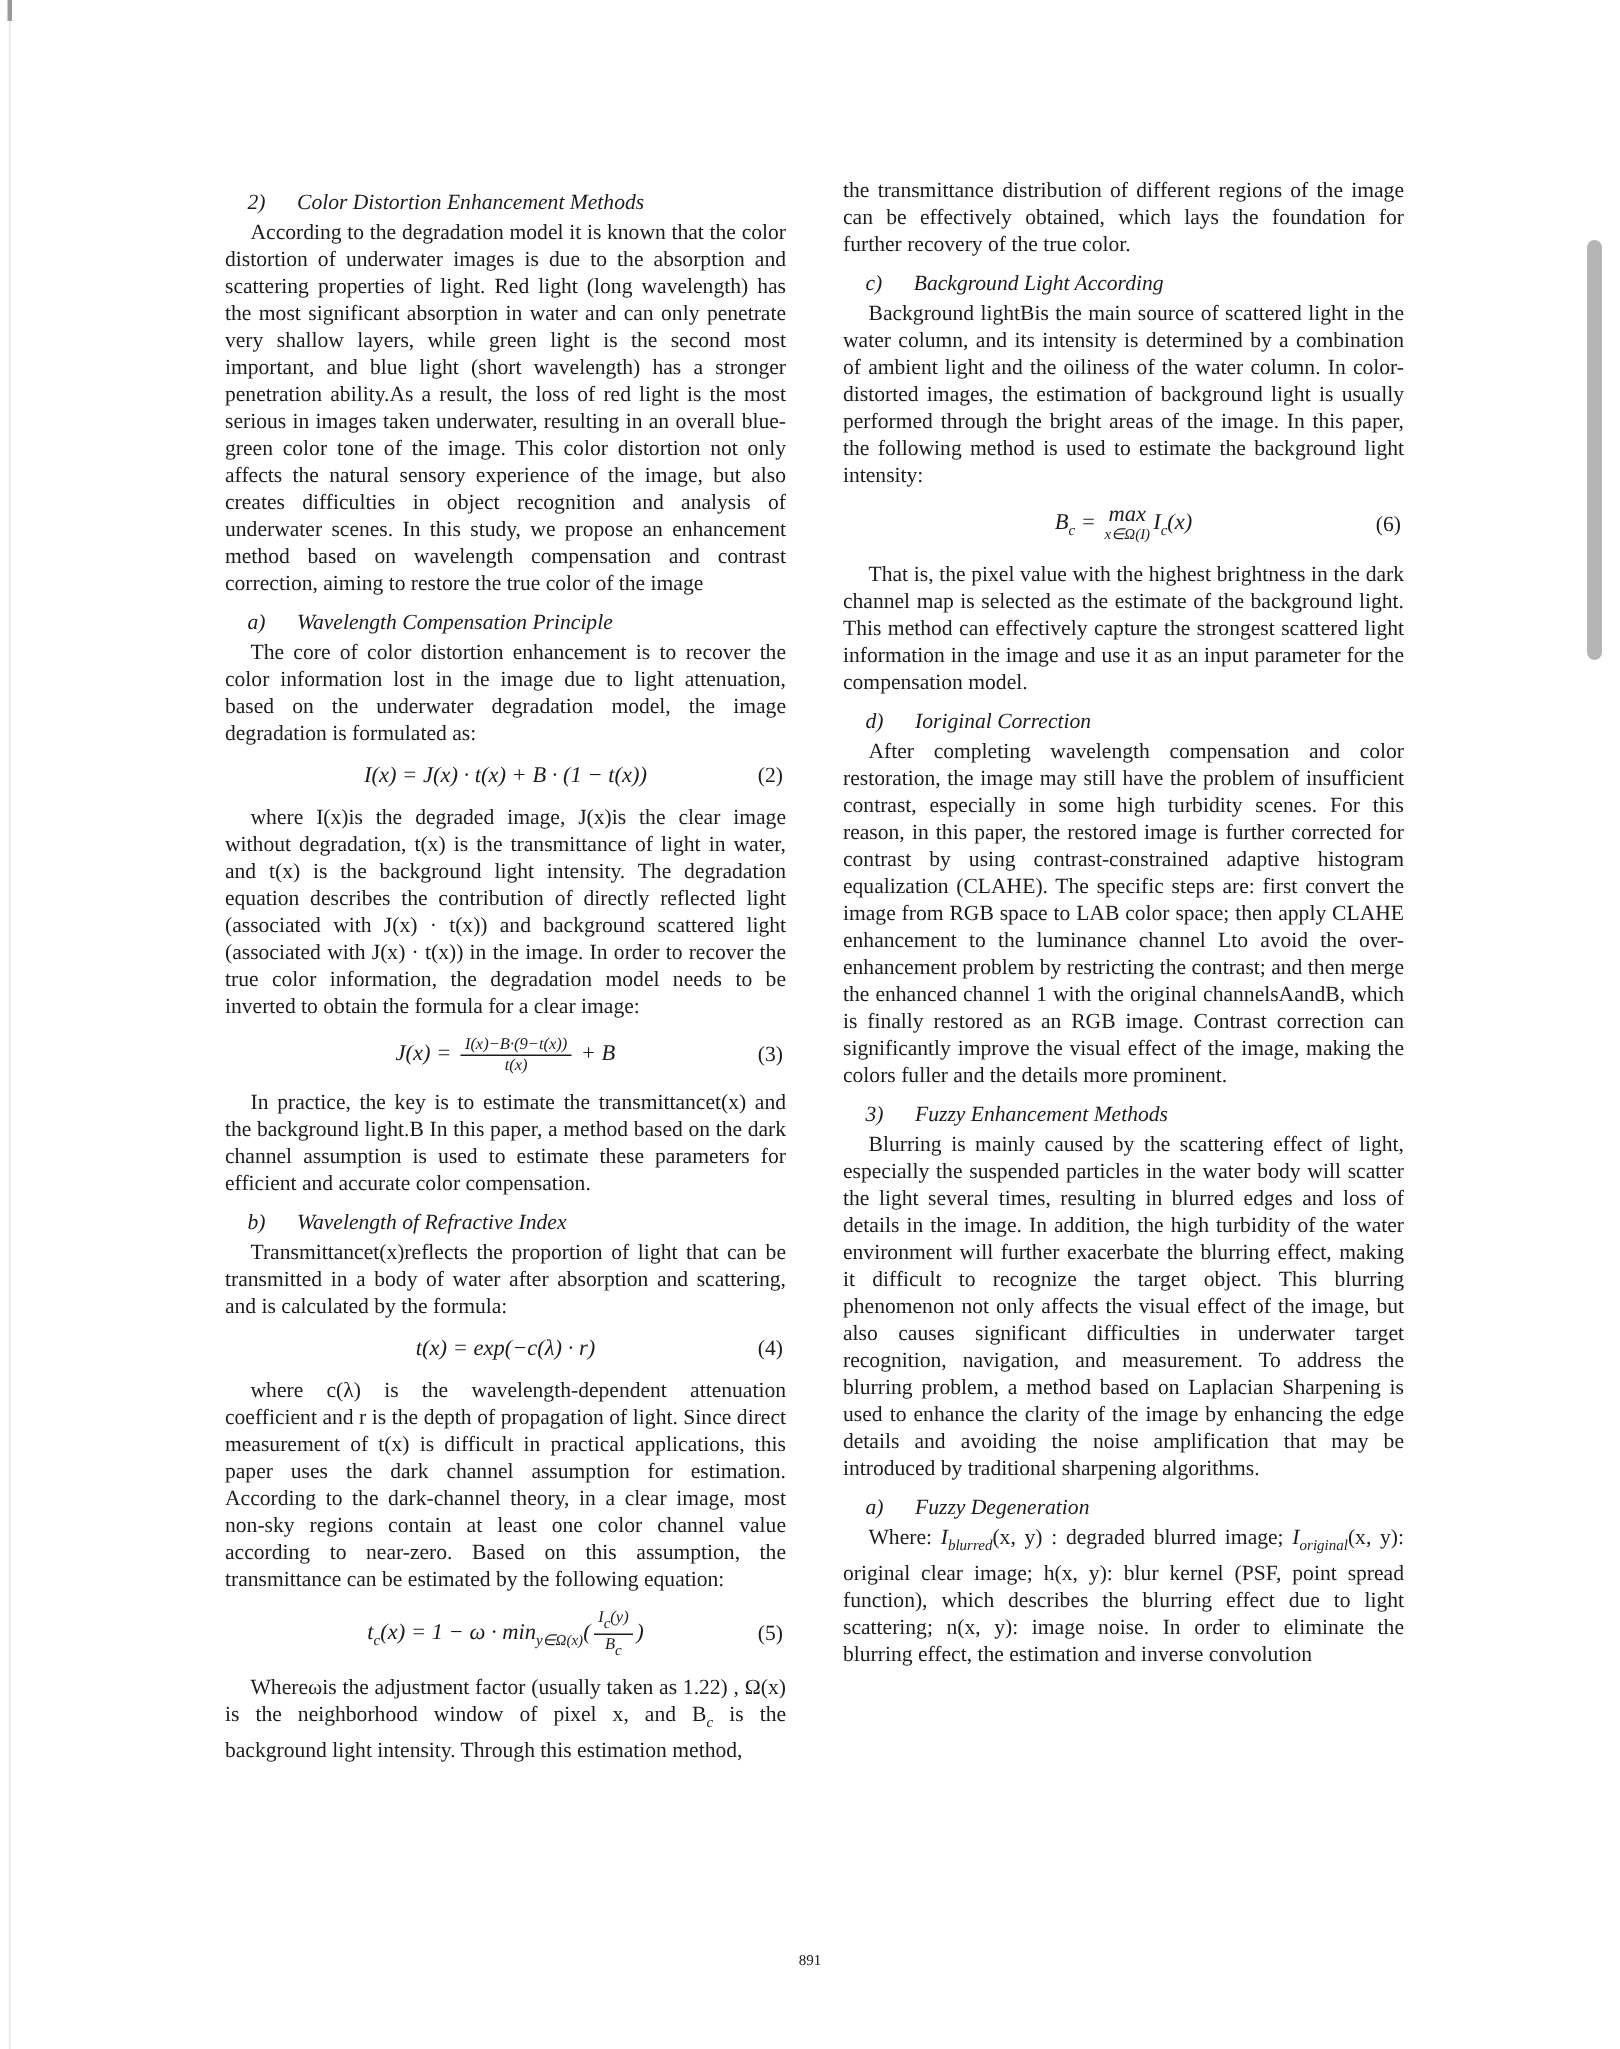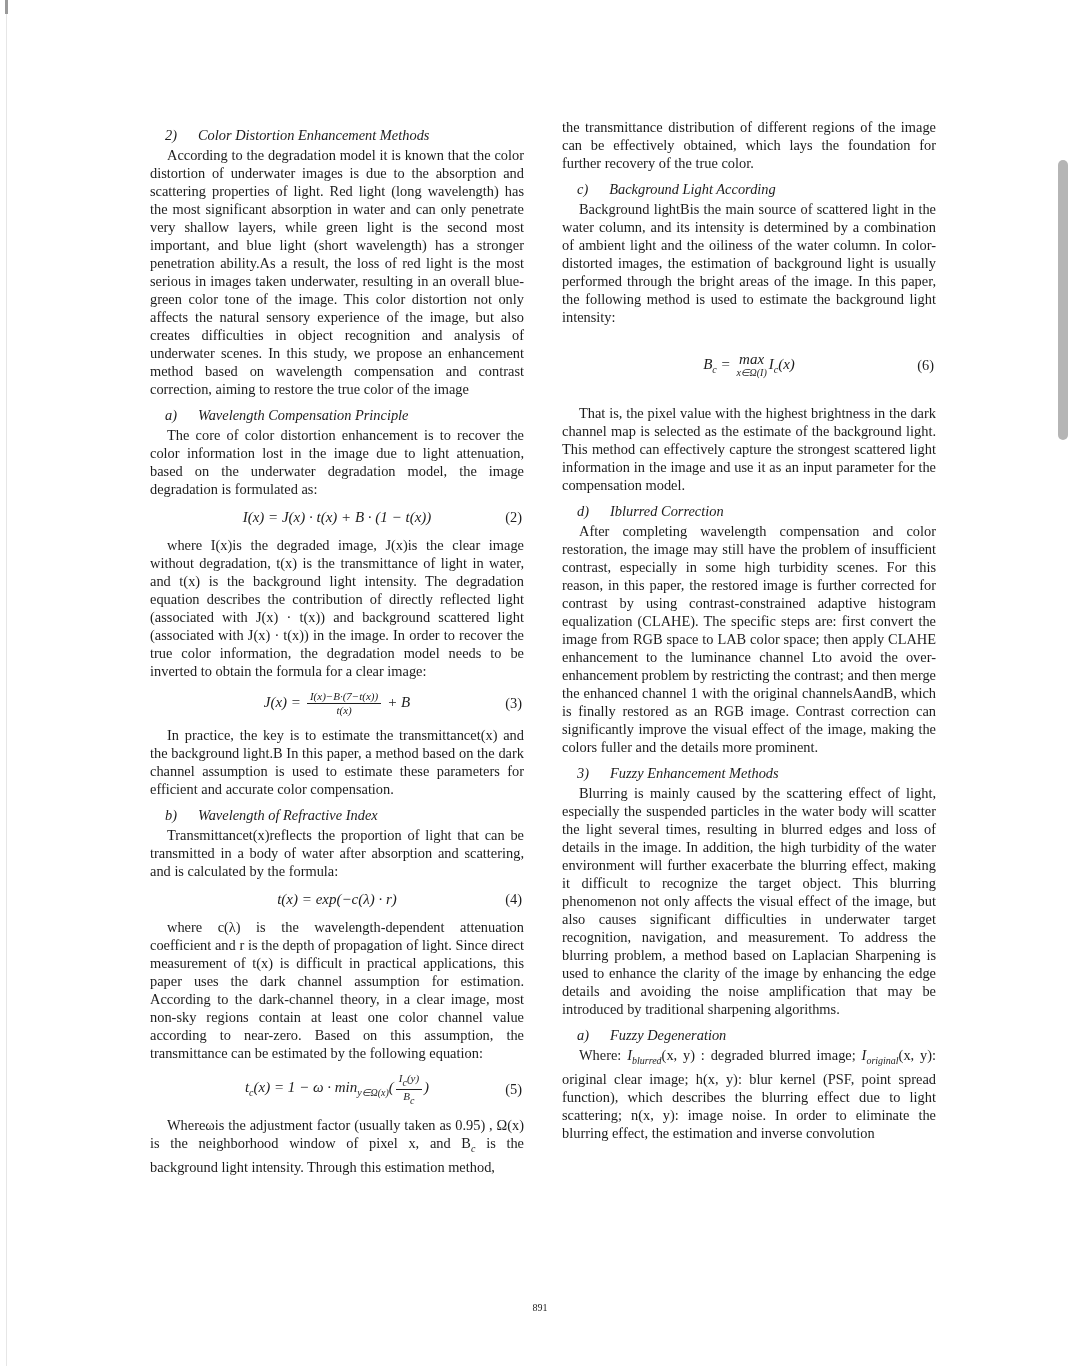--- a/index.html
+++ b/index.html
@@ -54,21 +54,21 @@
   .frac {
     display: inline-flex; flex-direction: column;
     vertical-align: middle; font-size: 11px; line-height: 1.15;
     margin: 0 2px;
   }
   .frac-num { border-bottom: 1px solid #1c1c1c; padding: 0 3px; }
   .frac-den { padding: 0 3px; }
   .stack {
     display: inline-flex; flex-direction: column;
     align-items: center; vertical-align: middle;
-    line-height: 1.05; margin: 16px 2px;
+    line-height: 1.05; margin: 0 2px;
   }
   .stack-bot { font-size: 10px; }
   .footer {
     position: absolute; top: 1302px; left: 150px; width: 780px;
     text-align: center; font-size: 10px;
   }
   .scrollbar-thumb {
     position: absolute; right: 12px; top: 160px;
     width: 10px; height: 280px;
     background: #b5b5b5; border-radius: 5px;
@@ -94,21 +94,21 @@
 
   <div class="equation">
     <span>I(x) = J(x) · t(x) + B · (1 − t(x))</span>
     <span class="eq-num">(2)</span>
   </div>
 
   <p class="para">where I(x)is the degraded image, J(x)is the clear image without degradation, t(x) is the transmittance of light in water, and t(x) is the background light intensity. The degradation equation describes the contribution of directly reflected light (associated with J(x) · t(x)) and background scattered light (associated with J(x) · t(x)) in the image. In order to recover the true color information, the degradation model needs to be inverted to obtain the formula for a clear image:</p>
 
   <div class="equation">
     <span>J(x) =</span><span class="eq-sp"></span><span class="frac">
-        <span class="frac-num">I(x)−B·(7−t(x))</span>
+        <span class="frac-num">I(x)−B·(9−t(x))</span>
         <span class="frac-den">t(x)</span>
       </span><span class="eq-sp"></span><span>+ B</span>
     <span class="eq-num">(3)</span>
   </div>
 
   <p class="para">In practice, the key is to estimate the transmittancet(x) and the background light.B In this paper, a method based on the dark channel assumption is used to estimate these parameters for efficient and accurate color compensation.</p>
 
   <div class="heading">
     <span class="h-label">b)</span><span class="h-title">Wavelength of Refractive Index</span>
   </div>
@@ -122,21 +122,21 @@
   <p class="para">where c(λ) is the wavelength-dependent attenuation coefficient and r is the depth of propagation of light. Since direct measurement of t(x) is difficult in practical applications, this paper uses the dark channel assumption for estimation. According to the dark-channel theory, in a clear image, most non-sky regions contain at least one color channel value according to near-zero. Based on this assumption, the transmittance can be estimated by the following equation:</p>
 
   <div class="equation">
     <span>t</span><span class="sub">c</span><span>(x) = 1 − ω · min</span><span class="sub">y∈Ω(x)</span><span>(</span><span class="frac">
         <span class="frac-num"><span>I</span><span class="sub">c</span><span>(y)</span></span>
         <span class="frac-den"><span>B</span><span class="sub">c</span></span>
       </span><span>)</span>
     <span class="eq-num">(5)</span>
   </div>
 
-  <p class="para"><span>Whereωis the adjustment factor (usually taken as 0.95) , Ω(x) is the neighborhood window of pixel x, and B</span><span class="sub">c</span><span> is the background light intensity. Through this estimation method,</span></p>
+  <p class="para"><span>Whereωis the adjustment factor (usually taken as 1.22) , Ω(x) is the neighborhood window of pixel x, and B</span><span class="sub">c</span><span> is the background light intensity. Through this estimation method,</span></p>
 </div>
 
 <div id="col-right" class="col">
   <p class="para noindent">the transmittance distribution of different regions of the image can be effectively obtained, which lays the foundation for further recovery of the true color.</p>
 
   <div class="heading">
     <span class="h-label">c)</span><span class="h-title">Background Light According</span>
   </div>
   <p class="para">Background lightBis the main source of scattered light in the water column, and its intensity is determined by a combination of ambient light and the oiliness of the water column. In color-distorted images, the estimation of background light is usually performed through the bright areas of the image. In this paper, the following method is used to estimate the background light intensity:</p>
 
@@ -144,21 +144,21 @@
     <span>B</span><span class="sub">c</span><span> = </span><span class="stack">
         <span class="stack-top">max</span>
         <span class="stack-bot">x∈Ω(I)</span>
       </span><span>I</span><span class="sub">c</span><span>(x)</span>
     <span class="eq-num">(6)</span>
   </div>
 
   <p class="para">That is, the pixel value with the highest brightness in the dark channel map is selected as the estimate of the background light. This method can effectively capture the strongest scattered light information in the image and use it as an input parameter for the compensation model.</p>
 
   <div class="heading">
-    <span class="h-label">d)</span><span class="h-title">Iblurred Correction</span>
+    <span class="h-label">d)</span><span class="h-title">Ioriginal Correction</span>
   </div>
   <p class="para">After completing wavelength compensation and color restoration, the image may still have the problem of insufficient contrast, especially in some high turbidity scenes. For this reason, in this paper, the restored image is further corrected for contrast by using contrast-constrained adaptive histogram equalization (CLAHE). The specific steps are: first convert the image from RGB space to LAB color space; then apply CLAHE enhancement to the luminance channel Lto avoid the over-enhancement problem by restricting the contrast; and then merge the enhanced channel 1 with the original channelsAandB, which is finally restored as an RGB image. Contrast correction can significantly improve the visual effect of the image, making the colors fuller and the details more prominent.</p>
 
   <div class="heading">
     <span class="h-label">3)</span><span class="h-title">Fuzzy Enhancement Methods</span>
   </div>
   <p class="para">Blurring is mainly caused by the scattering effect of light, especially the suspended particles in the water body will scatter the light several times, resulting in blurred edges and loss of details in the image. In addition, the high turbidity of the water environment will further exacerbate the blurring effect, making it difficult to recognize the target object. This blurring phenomenon not only affects the visual effect of the image, but also causes significant difficulties in underwater target recognition, navigation, and measurement. To address the blurring problem, a method based on Laplacian Sharpening is used to enhance the clarity of the image by enhancing the edge details and avoiding the noise amplification that may be introduced by traditional sharpening algorithms.</p>
 
   <div class="heading">
     <span class="h-label">a)</span><span class="h-title">Fuzzy Degeneration</span>

